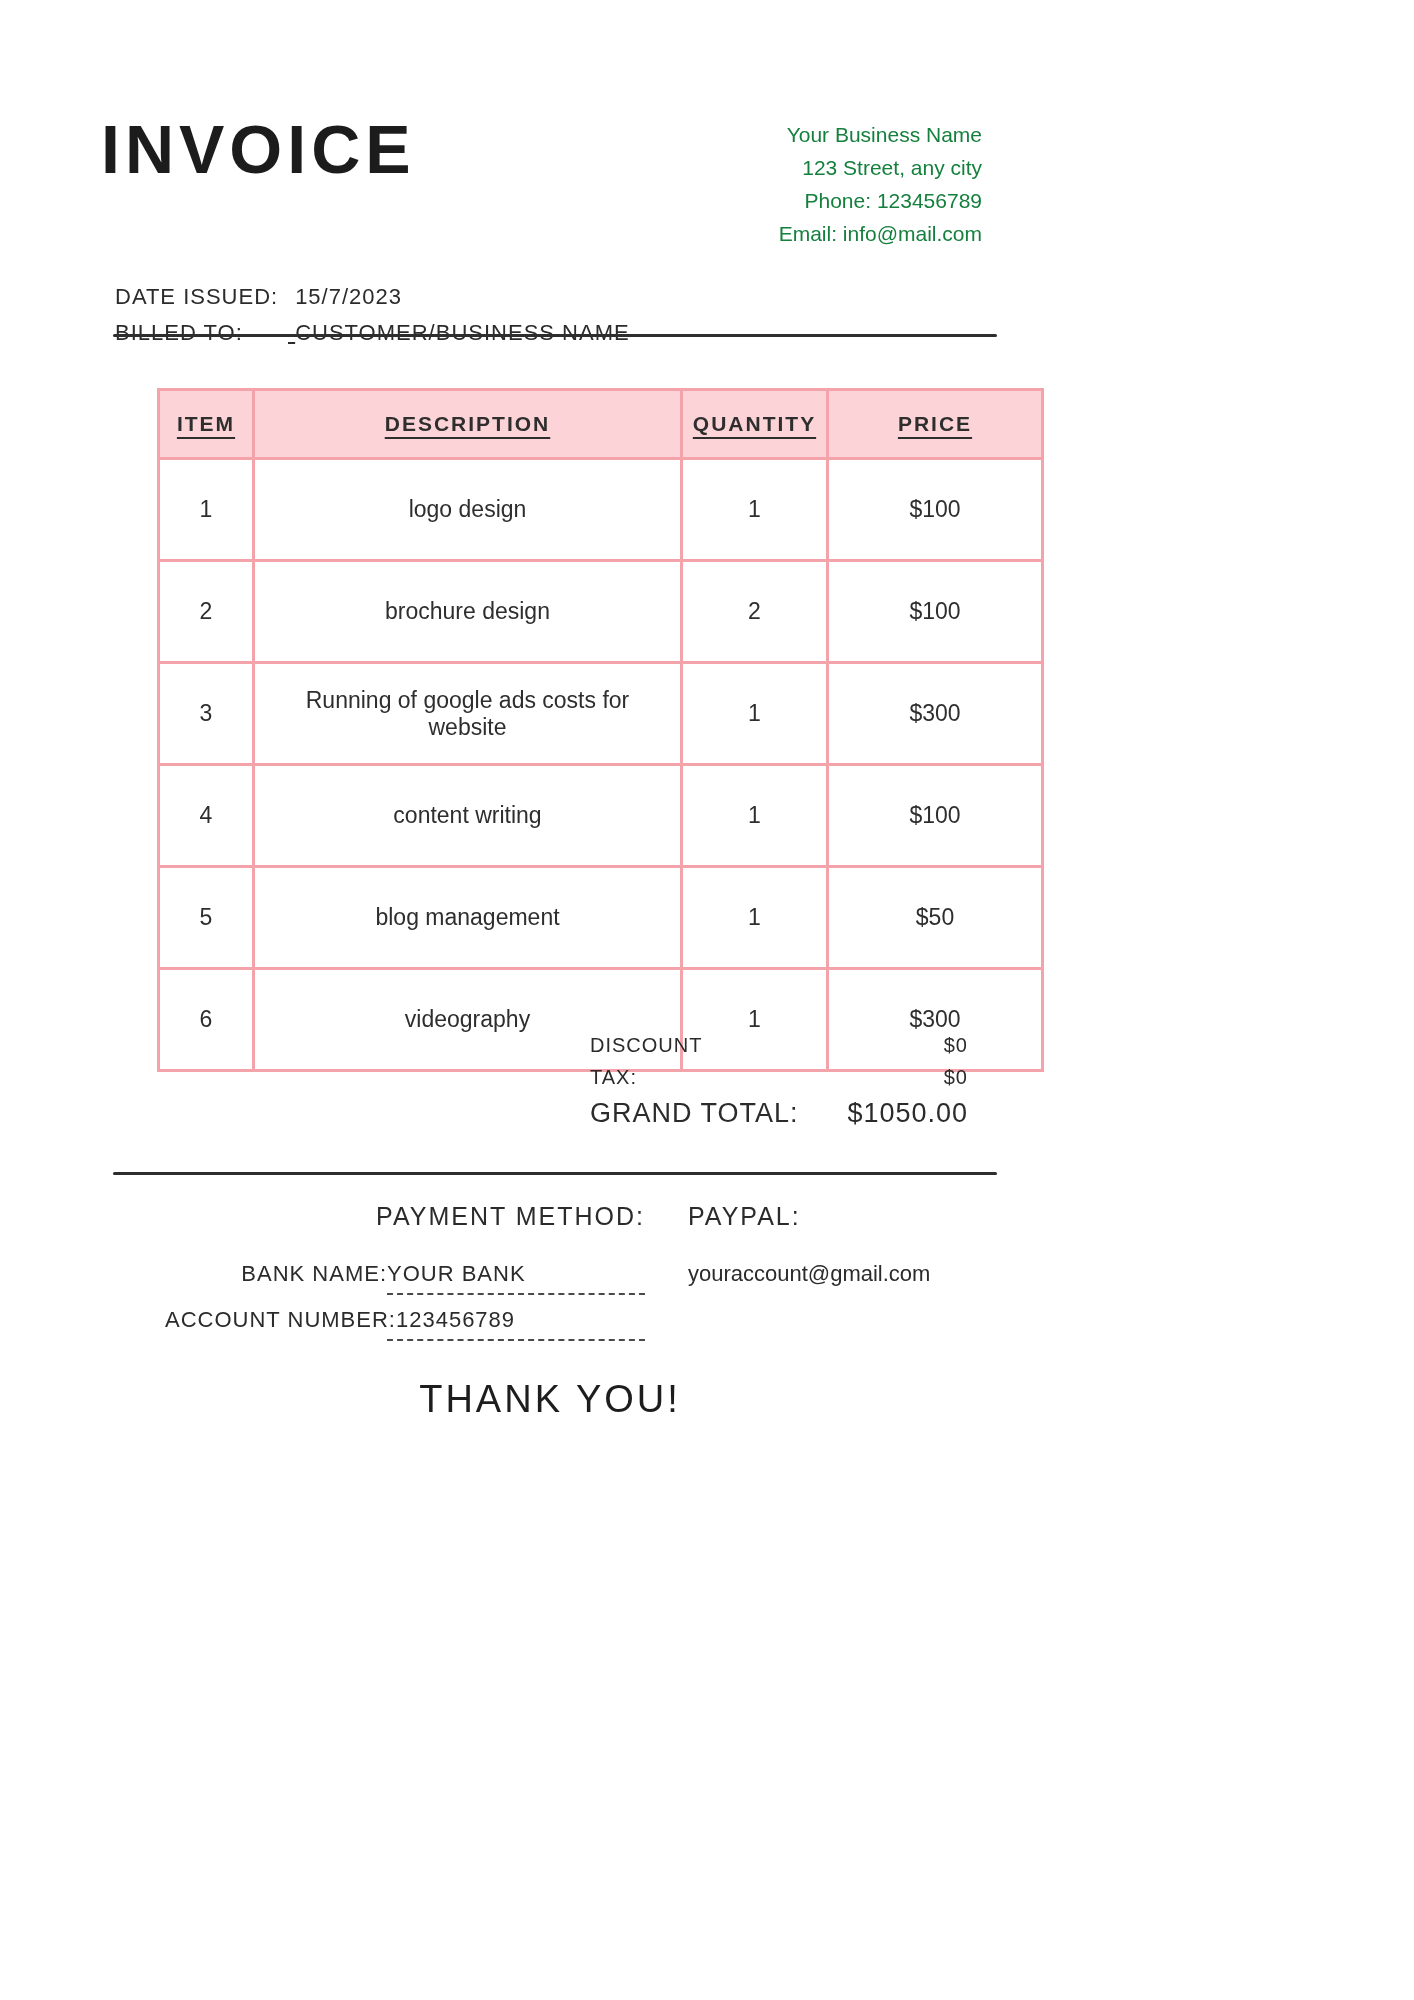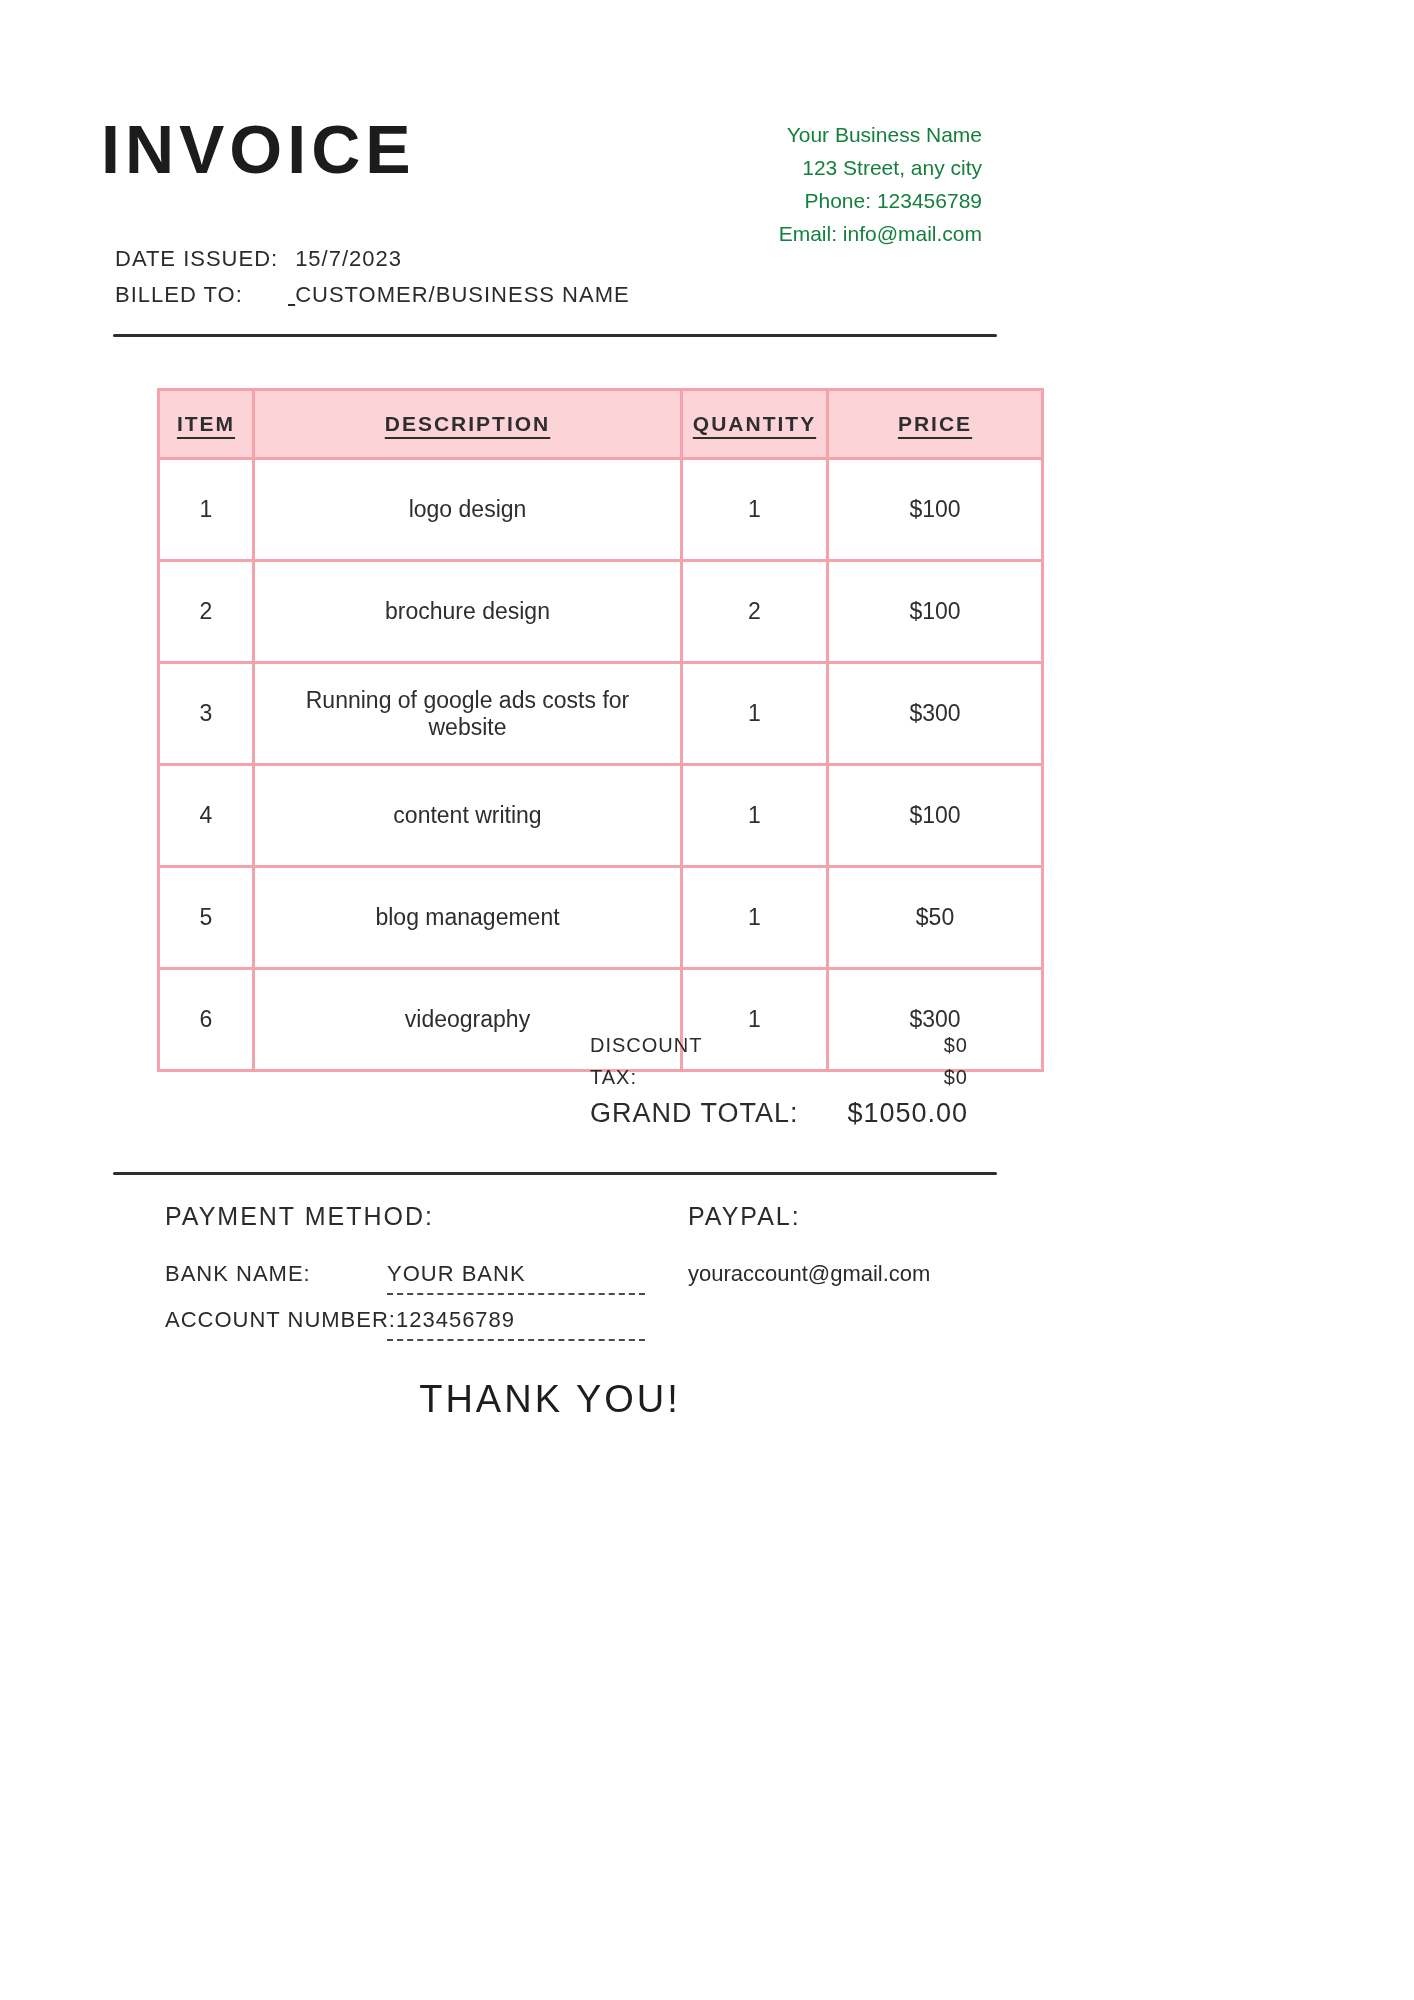--- a/index.html
+++ b/index.html
@@ -21,21 +21,21 @@
     font-size:68px;font-weight:700;letter-spacing:5px;color:#1c1c1c;
   }
   .biz{
     position:absolute;top:118px;right:432px;text-align:right;
     font-size:21px;line-height:33px;color:#15803d;
   }
 
   
   .meta-row{position:absolute;left:115px;font-size:22px;letter-spacing:1px;}
   .meta-row .label{display:inline-block;min-width:173px;}
-  .meta-row .value{display:inline-block;}
+  .meta-row .value{display:inline-block;margin-top:38px;}
   .meta-date{top:246px;}
   .meta-billed{top:282px;text-decoration:underline;}
 
   .divider{position:absolute;left:113px;width:884px;height:3px;background:#2e2e2e;border-radius:2px;}
   .divider1{top:334px;}
   .divider2{top:1172px;}
 
   
   table.inv{
     position:absolute;left:113px;top:388px;width:884px;
@@ -57,21 +57,21 @@
   .col-qty{width:146px;}
   .col-price{width:215px;}
 
   
   .totals{position:absolute;left:590px;top:1034px;width:378px;}
   .totals .trow{display:flex;justify-content:space-between;align-items:baseline;margin-bottom:9px;font-size:20px;letter-spacing:1px;}
   .totals .trow.grand{font-size:27px;margin-top:4px;gap:36px;}
   .totals .tval{text-align:right;}
 
   
-  .pay-left{position:absolute;left:165px;top:1202px;width:480px;}
+  .pay-left{position:absolute;left:165px;top:1202px;width:480px;text-align:right;}
   .pay-right{position:absolute;left:688px;top:1202px;width:330px;}
   .pay-title{font-size:25px;letter-spacing:2px;margin-bottom:30px;}
   .pay-row{display:flex;align-items:baseline;font-size:22px;letter-spacing:1px;margin-bottom:6px;}
   .pay-row .plabel{min-width:222px;}
   .dash{border-top:2px dashed #4a4a4a;width:258px;margin:6px 0 12px 222px;}
   .pay-right .pval{font-size:22px;margin-top:18px;}
 
   .thanks{
     position:absolute;left:109px;top:1378px;width:882px;text-align:center;
     font-size:38px;letter-spacing:3px;color:#1d1d1d;font-weight:400;

